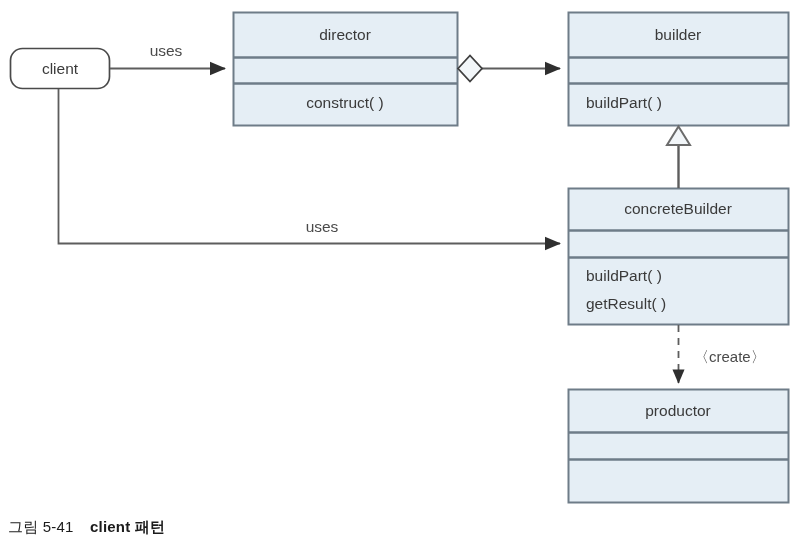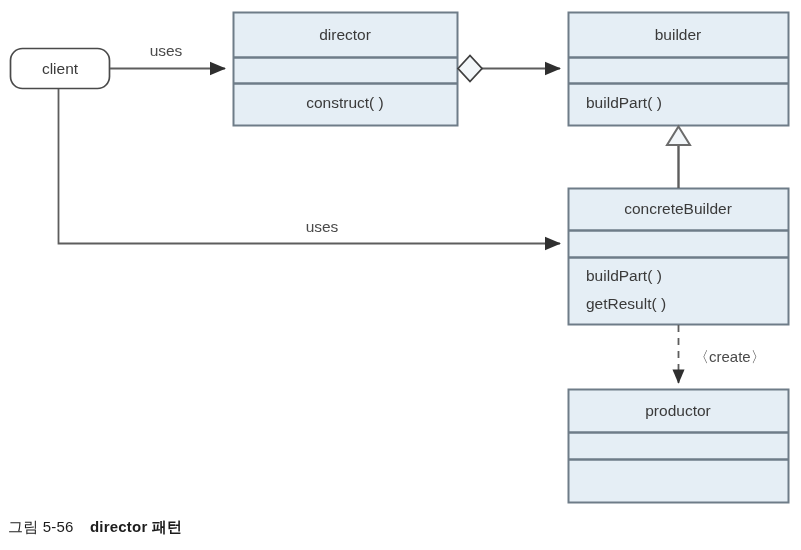--- a/index.html
+++ b/index.html
@@ -156,17 +156,17 @@
       <polygon points="678.5,126.5 690,145 667,145" fill="#f2f6f9" stroke="#6b6b6b" stroke-width="2"></polygon>
     </g>
 
     <g>
       <line x1="678.5" y1="325" x2="678.5" y2="383" stroke="#5d5d5d" stroke-width="1.8" stroke-dasharray="7 6" marker-end="url(#arrow-open-dash)"></line>
       <text class="stereotype-label" x="694" y="358">〈create〉</text>
     </g>
   </svg>
 
   <div class="caption">
-    <span class="caption-fig">그림 5-56</span>
-    <span class="caption-title">director 패턴</span>
+    <span class="caption-fig">그림 5-41</span>
+    <span class="caption-title">client 패턴</span>
   </div>
 
 </div>
 
 </body></html>

